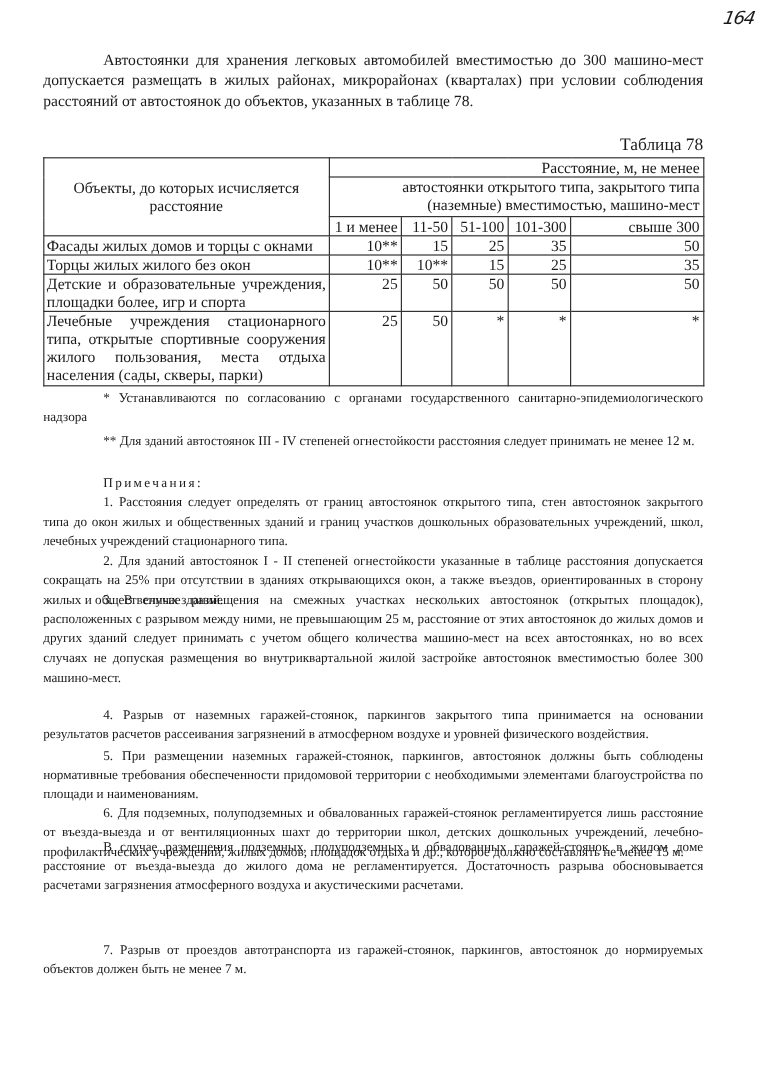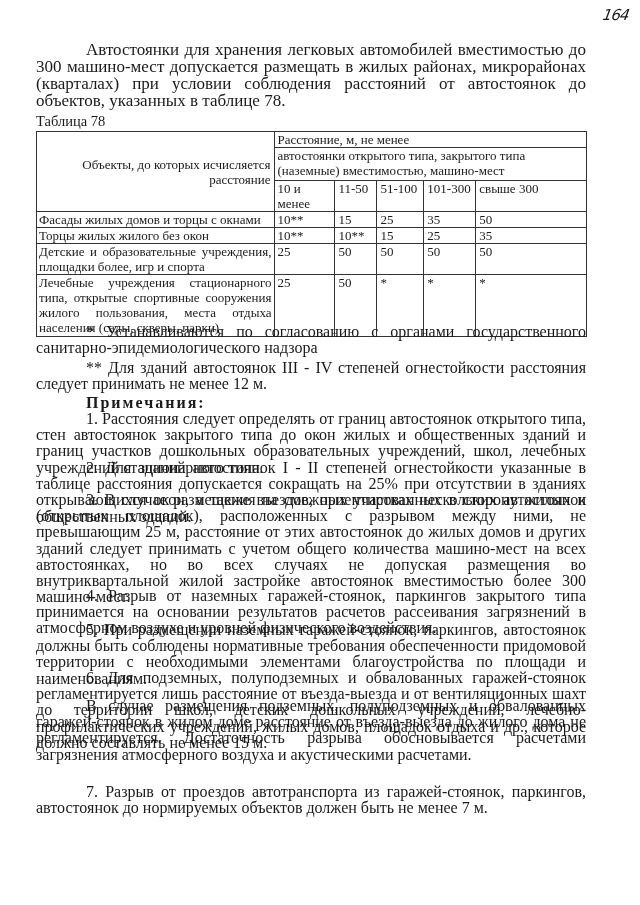--- a/index.html
+++ b/index.html
@@ -1,31 +1,31 @@
 <!DOCTYPE html>
 <html><head>
 <meta charset="utf-8">
 <style>
   html, body { margin: 0; padding: 0; background: #ffffff; }
   body { width: 640px; height: 905px; position: relative; overflow: hidden;
          font-family: "Liberation Serif", "DejaVu Serif", serif; color: #1a1a1a; }
   .page-num { position: absolute; left: 603px; top: 6px; font-size: 15px; font-style: italic;
               font-family: "DejaVu Sans", sans-serif; transform: skewX(-10deg); letter-spacing: -1px; }
-  .p { position: absolute; left: 36px; width: 550px; font-size: 16px; line-height: 16.2px;
+  .p { position: absolute; left: 36px; width: 550px; font-size: 11px; line-height: 16.2px;
        text-align: justify; }
   .p.indent { text-indent: 50px; }
-  .intro { top: 41px; font-size: 17px; line-height: 17px; text-indent: 50px; text-align: justify; }
-  .table-caption { position: absolute; left: 36px; width: 550px; top: 113px; text-align: left;
+  .intro { top: 41px; font-size: 13px; line-height: 17px; text-indent: 50px; text-align: justify; }
+  .table-caption { position: absolute; left: 36px; width: 550px; top: 113px; text-align: right;
                    font-size: 14.5px; }
   table.t78 { position: absolute; left: 36px; top: 131px; width: 551px; border-collapse: collapse;
               font-size: 13px; line-height: 15px; }
-  table.t78 td { border: 1px solid #333; padding: 0 3px; vertical-align: top; text-align: left; }
+  table.t78 td { border: 1px solid #333; padding: 0 3px; vertical-align: top; text-align: right; }
   table.t78 td.obj { text-align: justify; padding-left: 2px; padding-right: 2px; }
-  table.t78 td.hdr-obj { vertical-align: middle; text-align: right; }
-  .notes-title { letter-spacing: 2px; font-weight: bold; }
+  table.t78 td.hdr-obj { vertical-align: middle; text-align: center; }
+  .notes-title { letter-spacing: 2px; }
 </style>
 </head>
 <body>
 
 <div class="page-num">164</div>
 
 <div class="p intro">Автостоянки для хранения легковых автомобилей вместимостью до 300 машино-мест допускается размещать в жилых районах, микрорайонах (кварталах) при условии соблюдения расстояний от автостоянок до объектов, указанных в таблице 78.</div>
 
 <div class="table-caption">Таблица 78</div>
 
@@ -40,21 +40,21 @@
   </colgroup>
   <tbody>
       <tr style="height:16px">
     <td rowspan="3" class="hdr-obj">Объекты, до которых исчисляется расстояние</td>
     <td colspan="5">Расстояние, м, не менее</td>
   </tr>
   <tr style="height:33px">
     <td colspan="5">автостоянки открытого типа, закрытого типа (наземные) вместимостью, машино-мест</td>
   </tr>
   <tr style="height:16px">
-    <td>10 и менее</td>
+    <td>1 и менее</td>
     <td>11-50</td>
     <td>51-100</td>
     <td>101-300</td>
     <td>свыше 300</td>
   </tr>
   <tr style="height:15px">
     <td class="obj">Фасады жилых домов и торцы с окнами</td>
     <td>10**</td>
     <td>15</td>
     <td>25</td>

